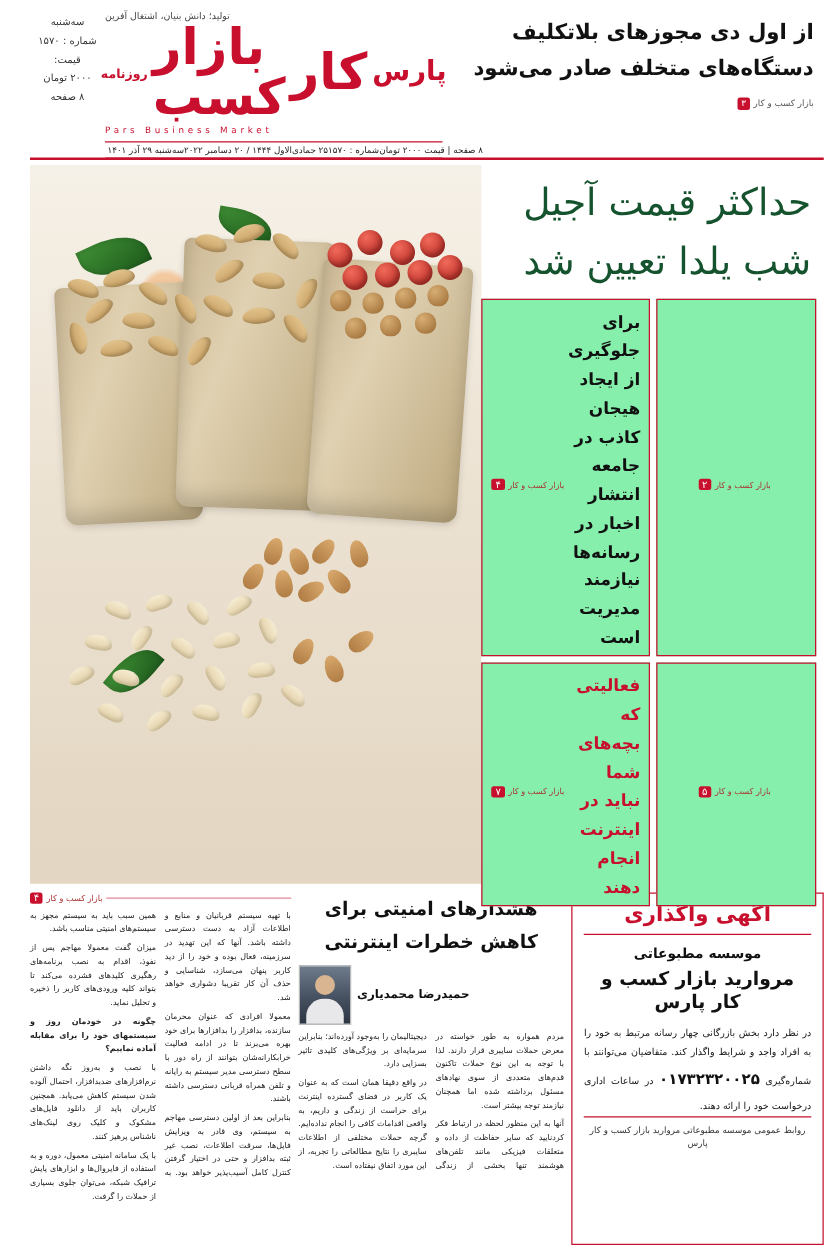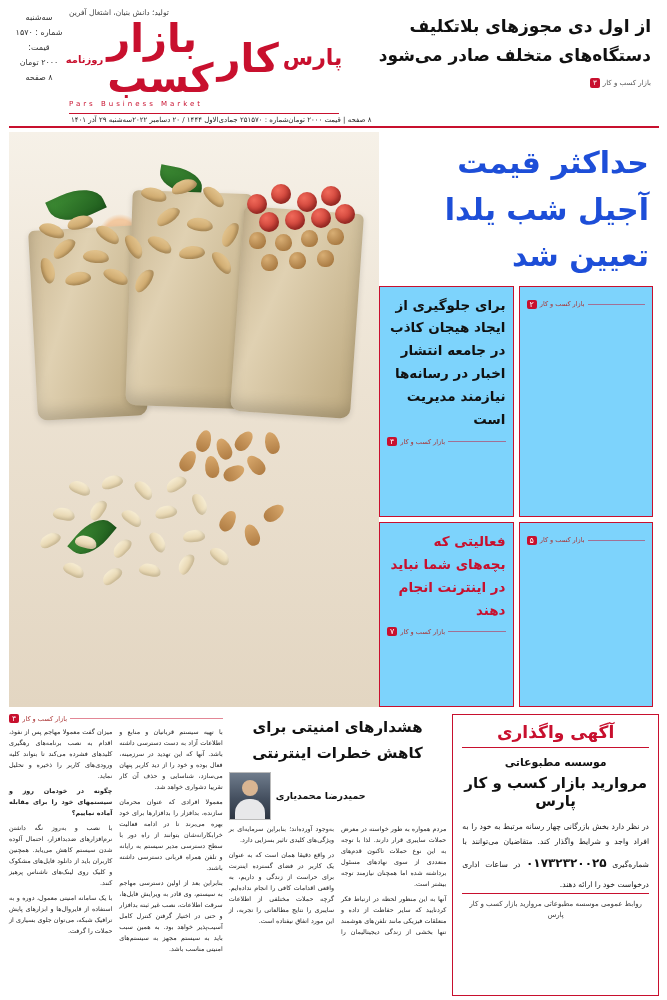--- a/index.html
+++ b/index.html
@@ -13,21 +13,21 @@
     font-family: "DejaVu Sans", "Liberation Sans", sans-serif;
     color: #111;
     overflow: hidden;
     position: relative;
   }
   .page {
     width: 667px;
     height: 1000px;
     position: relative;
     box-sizing: border-box;
-    padding: 6px 8px 6px 9px;
+    padding: 6px 8px 6px 24px;
     background: #fff;
   }
 
   
   .masthead {
     display: flex;
     flex-direction: row-reverse;
     align-items: flex-start;
     height: 118px;
     border-bottom: 2px solid #c8102e;
@@ -140,23 +140,23 @@
   }
   .hero-left {
     width: 277px;
     padding-right: 6px;
     direction: rtl;
     display: flex;
     flex-direction: column;
   }
   .hero-headline {
     font-size: 30px;
-    font-weight: bold;
+    font-weight: normal;
     line-height: 1.55;
-    color: #1d4ed8;
+    color: #14532d;
     padding: 8px 4px 0 0;
   }
 
   
   .photo {
     position: absolute;
     inset: 0;
     background:
       radial-gradient(circle at 30% 18%, #f3c9a0 0 3%, transparent 4%),
       linear-gradient(180deg, #f6f1e8 0%, #ece2d2 45%, #e3d6c2 100%);
@@ -217,23 +217,23 @@
     grid-template-columns: 1fr 1fr;
     gap: 5px;
     flex: 1;
   }
   .teaser {
     border: 1px solid #c8102e;
     direction: rtl;
     padding: 7px 7px 2px 7px;
     position: relative;
     display: flex;
-    flex-direction: column;
-    justify-content: flex-start;
-    background: #7dd3fc;
+    flex-direction: row;
+    justify-content: center;
+    background: #86efac;
   }
   .teaser-title {
     font-size: 13.5px;
     font-weight: bold;
     line-height: 1.7;
     color: #111;
     text-align: right;
   }
   .teaser.red .teaser-title { color: #c8102e; }
   .teaser-foot {

